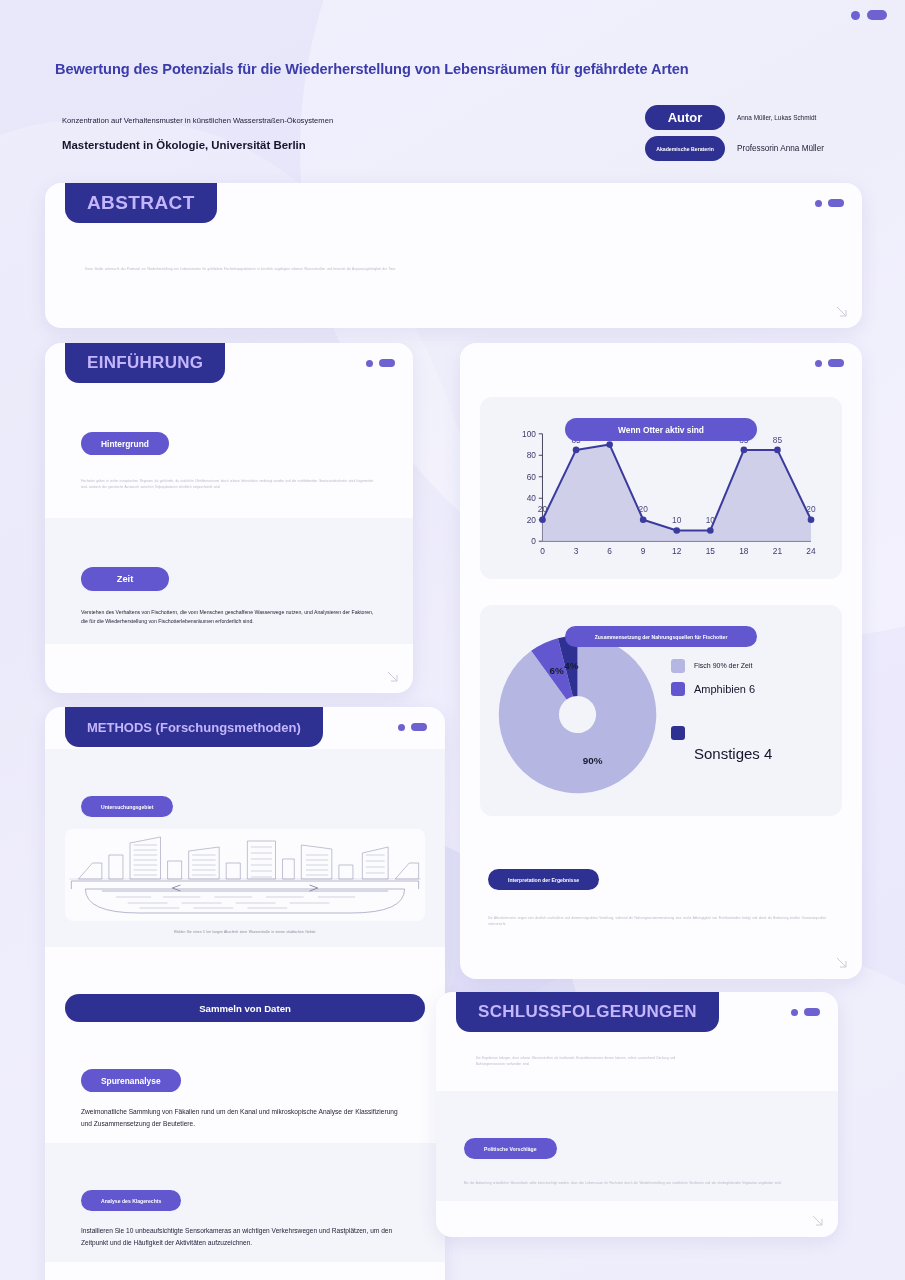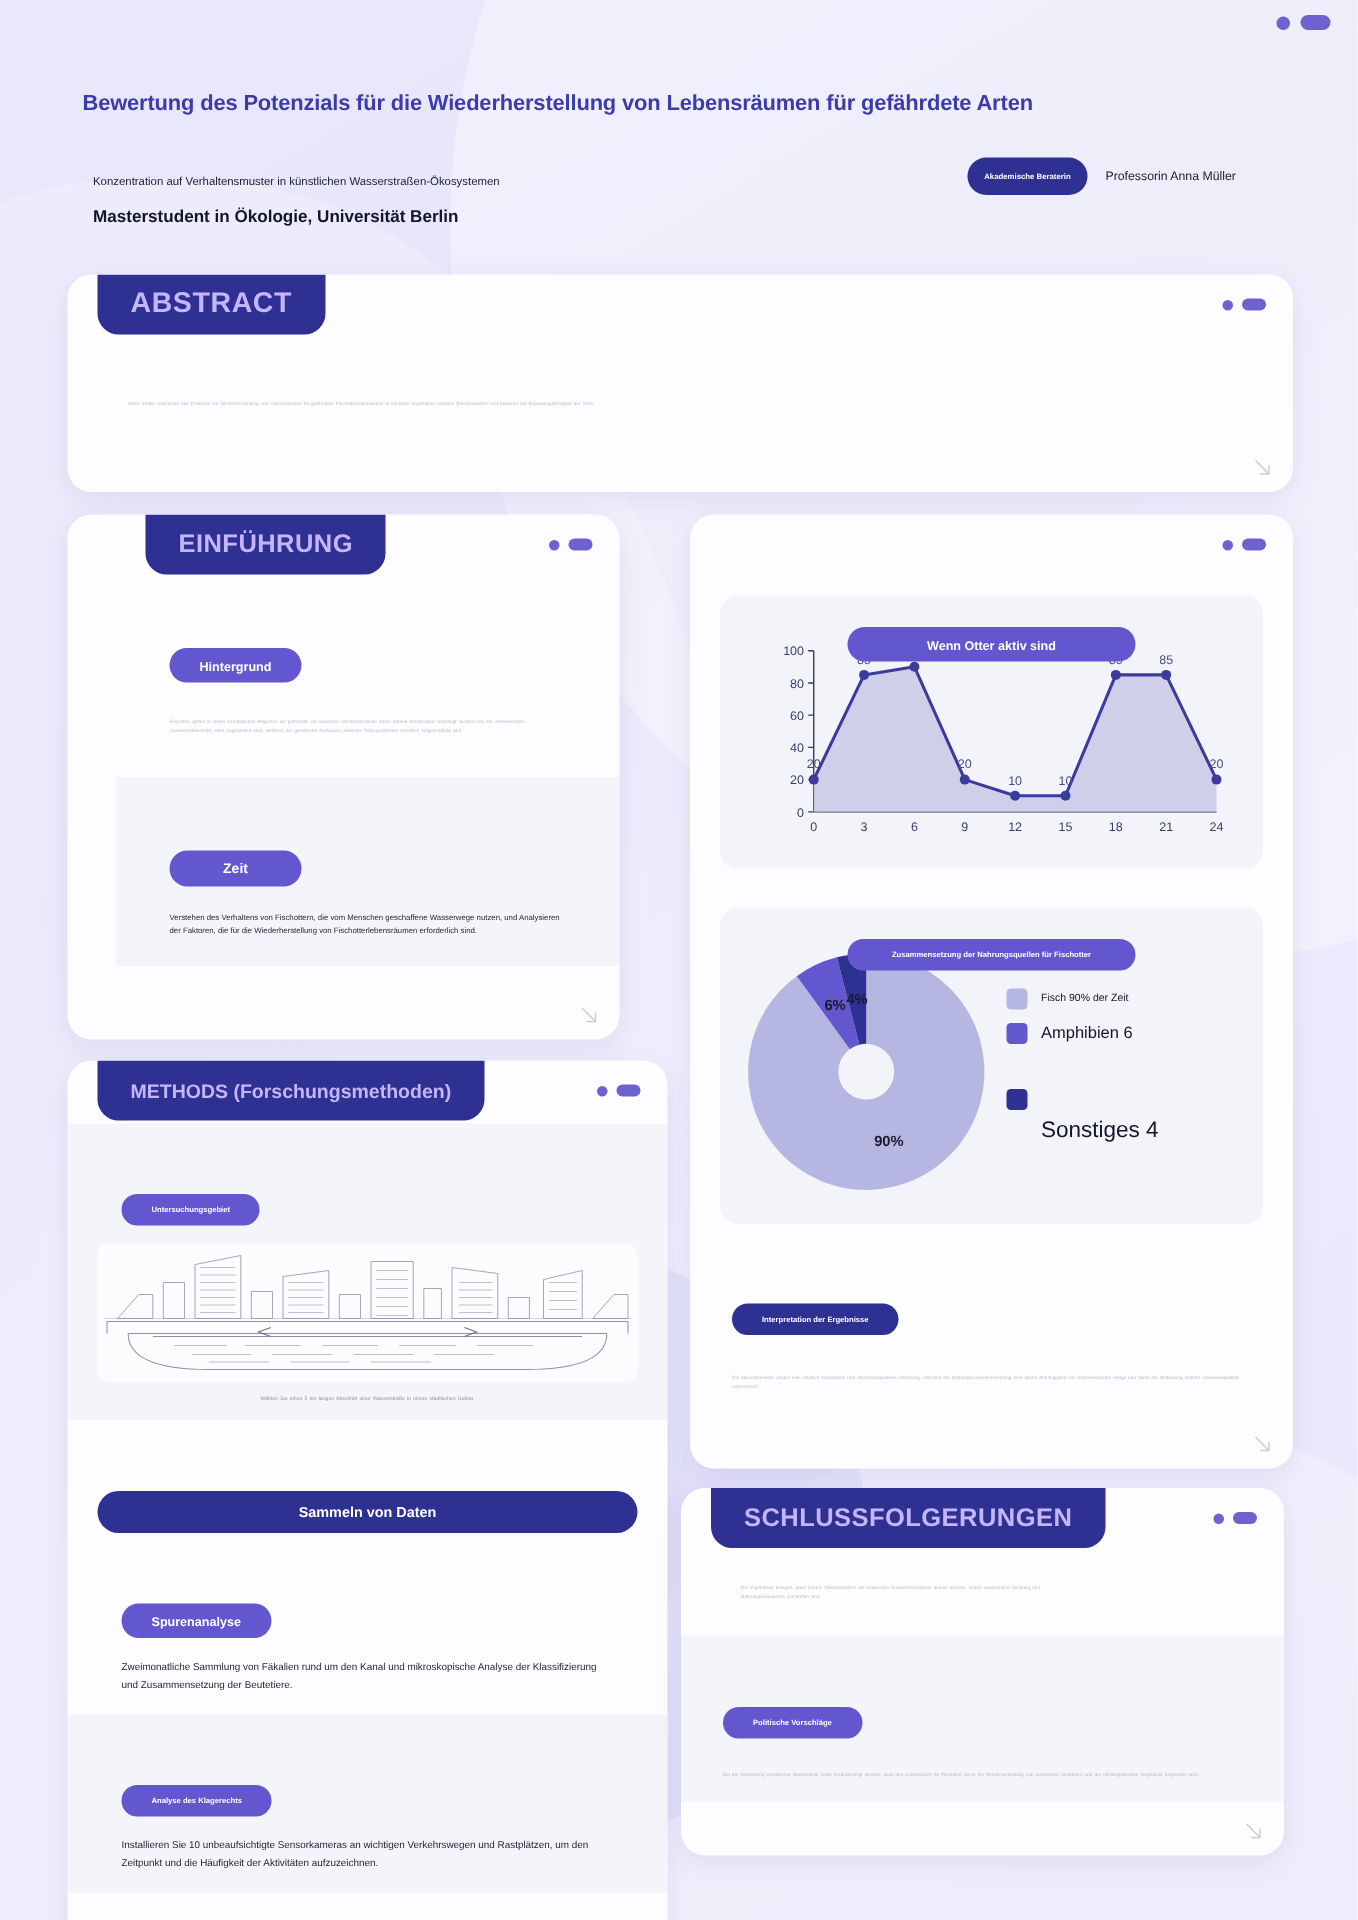--- a/index.html
+++ b/index.html
@@ -123,24 +123,24 @@
   .band { background: #f4f4fb; }
 
   .resize-arrow {
     position: absolute; right: 14px; bottom: 10px;
     width: 13px; height: 13px; opacity: .5;
   }
   .resize-arrow svg { display: block; }
 
   
   #card-abstract   { left: 45px;  top: 183px;  width: 817px; height: 145px; }
-  #card-intro      { left: 45px;  top: 343px;  width: 368px; height: 350px; padding-left: 32px; }
+  #card-intro      { left: 45px;  top: 343px;  width: 368px; height: 350px; }
   #card-methods    { left: 45px;  top: 707px;  width: 400px; height: 648px; }
   #card-results    { left: 460px; top: 343px;  width: 402px; height: 636px; }
-  #card-conclusion { left: 454px; top: 992px;  width: 402px; height: 245px; }
+  #card-conclusion { left: 436px; top: 992px;  width: 402px; height: 245px; }
 
   
   .intro-sec { padding: 14px 36px 0 36px; }
   .intro-band { padding: 16px 36px 18px 36px; }
 
   
   .chart-wrap {
     margin: 12px 20px 0 20px; background: #f3f3fa;
     border-radius: 12px; padding: 8px 10px 10px 10px;
     position: relative;
@@ -187,20 +187,24 @@
 </div>
 
 <div class="poster-title">Bewertung des Potenzials für die Wiederherstellung von Lebensräumen für gefährdete Arten</div>
 
 <div class="header-meta">
   <div class="subtitle-sm">Konzentration auf Verhaltensmuster in künstlichen Wasserstraßen-Ökosystemen</div>
   <div class="subtitle-lg">Masterstudent in Ökologie, Universität Berlin</div>
 </div>
 
 <div class="author-block">
+  <div class="author-row">
+    <span class="author-pill lbl-big">Autor</span>
+    <span class="author-name nm-sm">Anna Müller, Lukas Schmidt</span>
+  </div>
   <div class="author-row">
     <span class="author-pill lbl-sm">Akademische Beraterin</span>
     <span class="author-name nm-md">Professorin Anna Müller</span>
   </div>
 </div>
 
 <div class="card" id="card-abstract">
   <div class="card-head">
     <div class="head-tab h-abstract">ABSTRACT</div>
     <div class="head-ctl ctl-sm">

